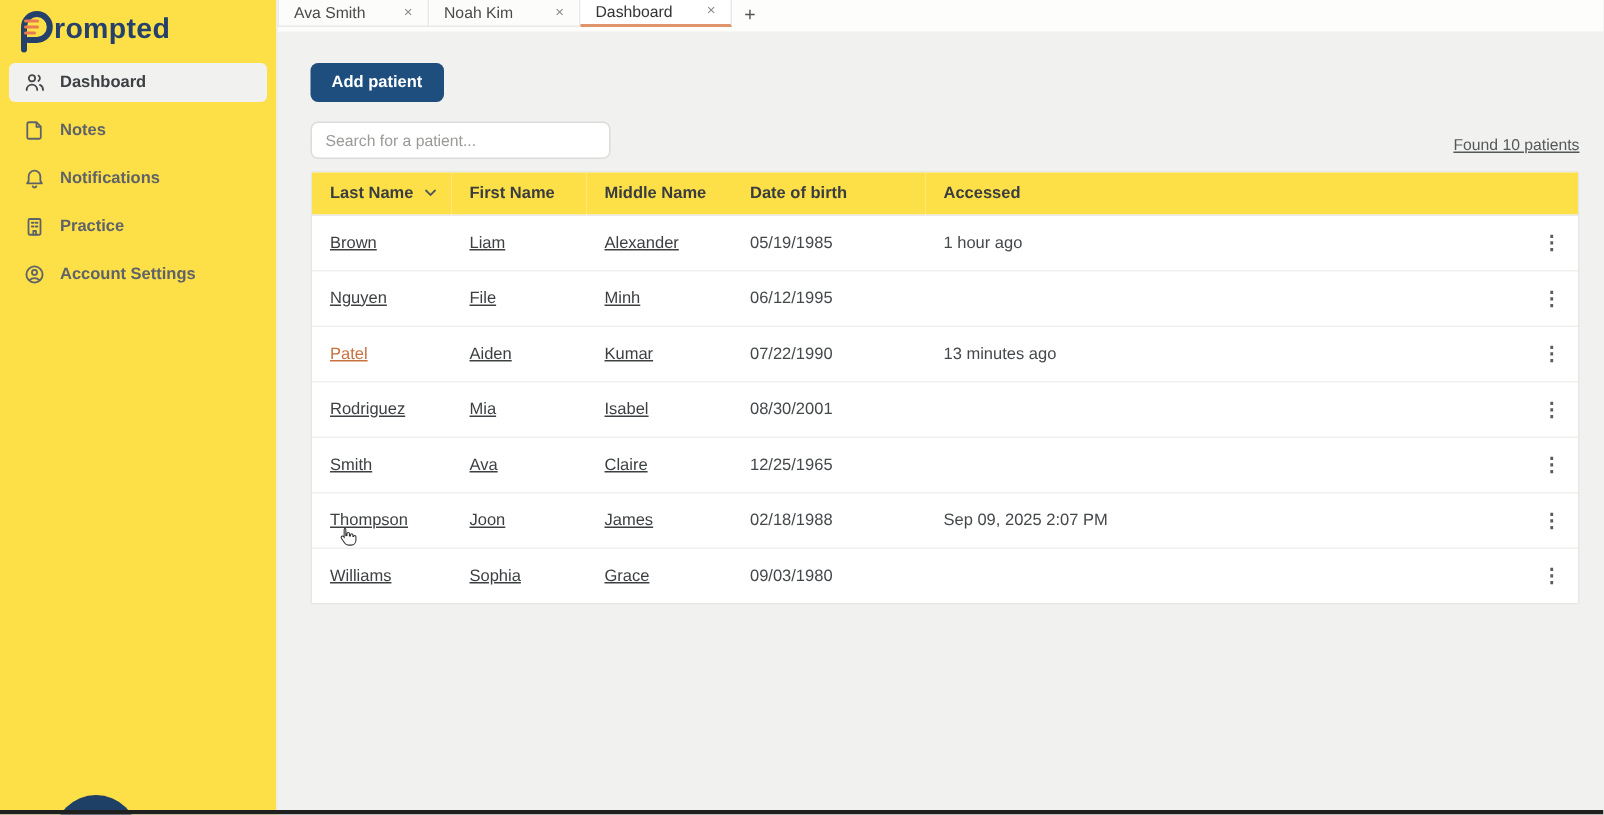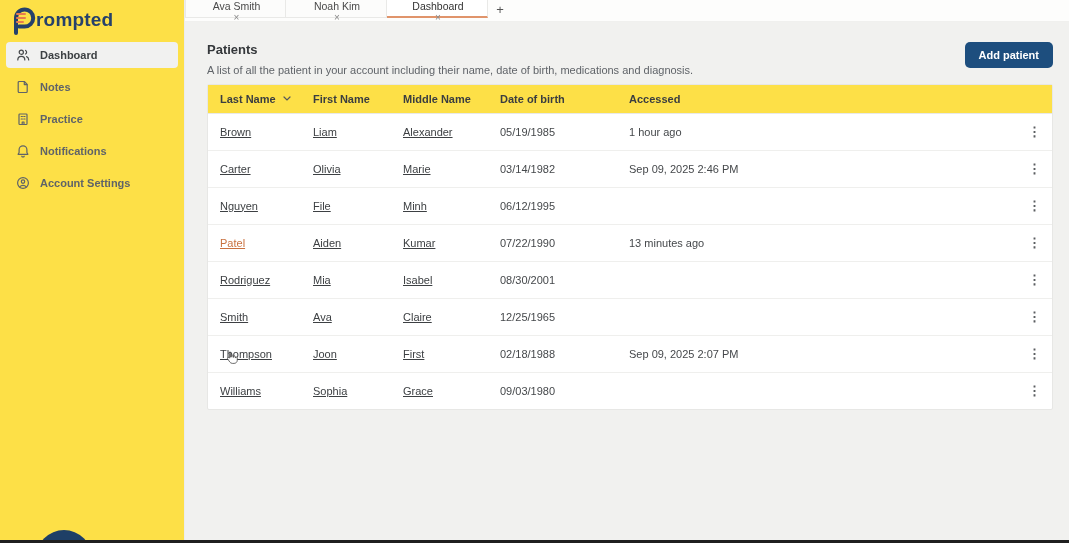--- a/index.html
+++ b/index.html
@@ -20,21 +20,21 @@
   .nav-item svg { flex:0 0 14px; }
   .nav-item .chev { margin-left:auto; }
 
   
   .right { flex:1; display:flex; flex-direction:column; height:100%; min-width:0; }
 
   
   .tabbar { height:22px; background:#fdfdfc; display:flex; align-items:flex-start; border-bottom:1px solid #f0f0ee; }
   .tab { width:101px; height:18px; display:flex; align-items:center; justify-content:space-between;
          padding:0 8px 0 10px; font-size:10.5px; color:#4a4a4a; background:#fcfcfb;
-         border-right:1px solid #e9e9e7; border-bottom:1px solid #e9e9e7; cursor:pointer;flex-direction:column; }
+         border-right:1px solid #e9e9e7; border-bottom:1px solid #e9e9e7; cursor:pointer; }
   .tab:first-child { border-left:1px solid #e9e9e7; }
   .tab.active { background:#fff; border-bottom:2px solid #e0946b; color:#333; }
   .tab-close { color:#8a8a8a; font-size:10px; line-height:1; padding:1px 2px; cursor:pointer; }
   .tab-add { width:24px; height:18px; display:flex; align-items:center; justify-content:center;
              font-size:13px; color:#555; cursor:pointer; }
 
   
   .content { flex:1; background:#f1f1ef; padding:20px 16px 0 22px; position:relative; min-width:0; }
   .page-header { display:flex; justify-content:space-between; align-items:flex-start; }
   .page-title { font-size:13px; font-weight:bold; color:#35383b; }
@@ -97,31 +97,31 @@
       </div>
       <div class="nav-item">
         <svg width="14" height="14" viewBox="0 0 14 14" fill="none" stroke="#5f6368" stroke-width="1.2" stroke-linejoin="round">
           <path d="M3.2 1.5h5.1l2.9 2.9v7.1a1 1 0 0 1-1 1H3.2a1 1 0 0 1-1-1V2.5a1 1 0 0 1 1-1z"></path>
           <path d="M8.3 1.6v3h3"></path>
         </svg>
         <span>Notes</span>
       </div>
       <div class="nav-item">
         <svg width="14" height="14" viewBox="0 0 14 14" fill="none" stroke="#5f6368" stroke-width="1.2" stroke-linejoin="round">
+          <path d="M7 1.8a3.9 3.9 0 0 1 3.9 3.9v2.8l1 1.8H2.1l1-1.8V5.7A3.9 3.9 0 0 1 7 1.8z"></path>
+          <path d="M5.8 12.2a1.3 1.3 0 0 0 2.4 0" stroke-linecap="round"></path>
+        </svg>
+        <span>Notifications</span>
+      </div>
+      <div class="nav-item">
+        <svg width="14" height="14" viewBox="0 0 14 14" fill="none" stroke="#5f6368" stroke-width="1.2" stroke-linejoin="round">
           <rect x="3" y="2" width="8" height="10.5" rx="0.8"></rect>
           <path d="M5.2 4.5h1.2M7.8 4.5H9M5.2 7h1.2M7.8 7H9M6.2 12.5V10h1.8v2.5" stroke-linecap="round"></path>
         </svg>
         <span>Practice</span>
-      </div>
-      <div class="nav-item">
-        <svg width="14" height="14" viewBox="0 0 14 14" fill="none" stroke="#5f6368" stroke-width="1.2" stroke-linejoin="round">
-          <path d="M7 1.8a3.9 3.9 0 0 1 3.9 3.9v2.8l1 1.8H2.1l1-1.8V5.7A3.9 3.9 0 0 1 7 1.8z"></path>
-          <path d="M5.8 12.2a1.3 1.3 0 0 0 2.4 0" stroke-linecap="round"></path>
-        </svg>
-        <span>Notifications</span>
       </div>
       <div class="nav-item">
         <svg width="14" height="14" viewBox="0 0 14 14" fill="none" stroke="#5f6368" stroke-width="1.2">
           <circle cx="7" cy="7" r="5.4"></circle>
           <circle cx="7" cy="5.6" r="1.7"></circle>
           <path d="M3.7 10.8a4.5 4.5 0 0 1 6.6 0" stroke-linecap="round"></path>
         </svg>
         <span>Account Settings</span>
       </div>
     </div>
@@ -140,27 +140,27 @@
       </div>
       <div class="tab active">
         <span>Dashboard</span>
         <span class="tab-close">×</span>
       </div>
       <div class="tab-add">+</div>
     </div>
 
     <div class="content">
       <div class="page-header">
-        <div>
-          <div class="page-title">Patients</div>
-          <div class="page-desc">A list of all the patient in your account including their name, date of birth, medications and diagnosis.</div>
-        </div>
         <button class="add-btn">Add patient</button>
       </div>
 
+      <div class="search-row">
+        <input class="search-input" type="text" placeholder="Search for a patient..." style="">
+        <span class="found-link">Found 10 patients</span>
+      </div>
 
       <div class="table-card">
         <table>
           <colgroup>
             <col class="c-last">
               <col class="c-first">
               <col class="c-middle">
             <col class="c-dob">
               <col class="c-acc">
               <col class="c-menu">
@@ -185,28 +185,20 @@
           <tbody>
               <tr>
                 <td><a class="cell-link">Brown</a></td>
                 <td><a class="cell-link">Liam</a></td>
                 <td><a class="cell-link">Alexander</a></td>
                 <td>05/19/1985</td>
                 <td>1 hour ago</td>
                 <td style="text-align: right; padding-right: 8px;"><span class="kebab">⋮</span></td>
               </tr>
               <tr>
-                <td><a class="cell-link">Carter</a></td>
-                <td><a class="cell-link">Olivia</a></td>
-                <td><a class="cell-link">Marie</a></td>
-                <td>03/14/1982</td>
-                <td>Sep 09, 2025 2:46 PM</td>
-                <td style="text-align: right; padding-right: 8px;"><span class="kebab">⋮</span></td>
-              </tr>
-              <tr>
                 <td><a class="cell-link">Nguyen</a></td>
                 <td><a class="cell-link">File</a></td>
                 <td><a class="cell-link">Minh</a></td>
                 <td>06/12/1995</td>
                 <td></td>
                 <td style="text-align: right; padding-right: 8px;"><span class="kebab">⋮</span></td>
               </tr>
               <tr>
                 <td><a class="cell-link hovered">Patel</a></td>
                 <td><a class="cell-link">Aiden</a></td>
@@ -227,21 +219,21 @@
                 <td><a class="cell-link">Smith</a></td>
                 <td><a class="cell-link">Ava</a></td>
                 <td><a class="cell-link">Claire</a></td>
                 <td>12/25/1965</td>
                 <td></td>
                 <td style="text-align: right; padding-right: 8px;"><span class="kebab">⋮</span></td>
               </tr>
               <tr>
                 <td><a class="cell-link">Thompson</a></td>
                 <td><a class="cell-link">Joon</a></td>
-                <td><a class="cell-link">First</a></td>
+                <td><a class="cell-link">James</a></td>
                 <td>02/18/1988</td>
                 <td>Sep 09, 2025 2:07 PM</td>
                 <td style="text-align: right; padding-right: 8px;"><span class="kebab">⋮</span></td>
               </tr>
               <tr>
                 <td><a class="cell-link">Williams</a></td>
                 <td><a class="cell-link">Sophia</a></td>
                 <td><a class="cell-link">Grace</a></td>
                 <td>09/03/1980</td>
                 <td></td>

